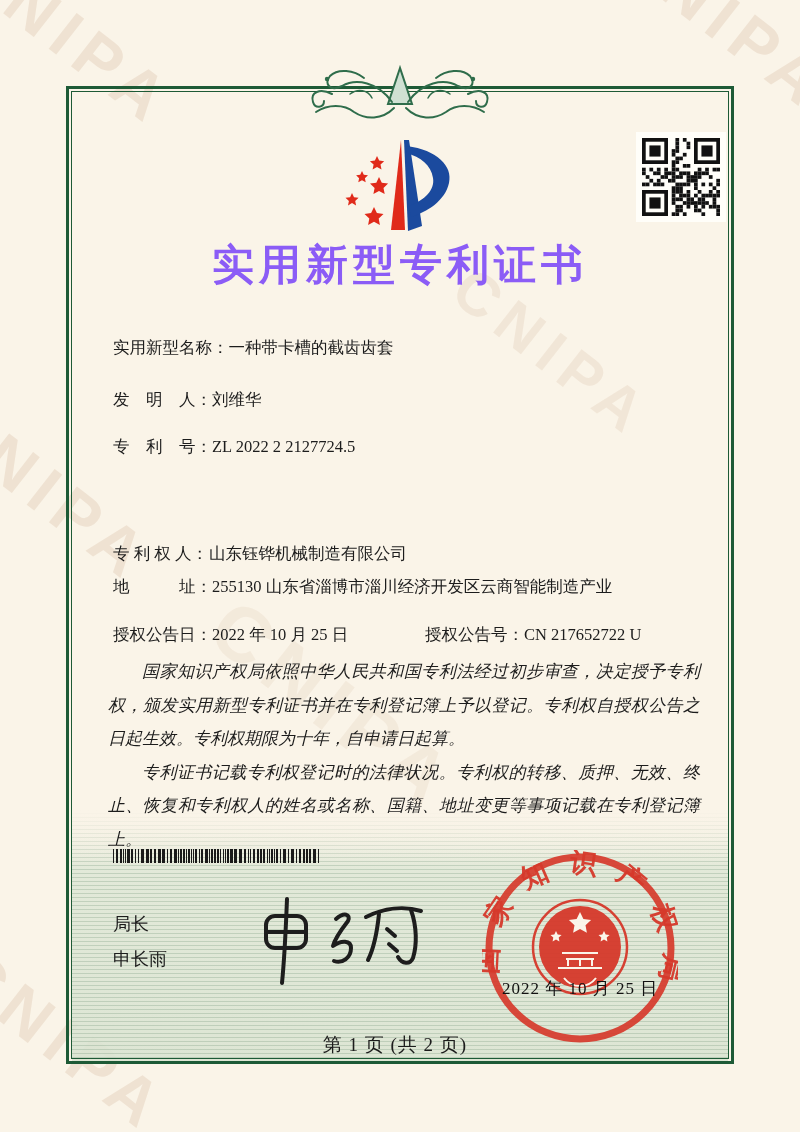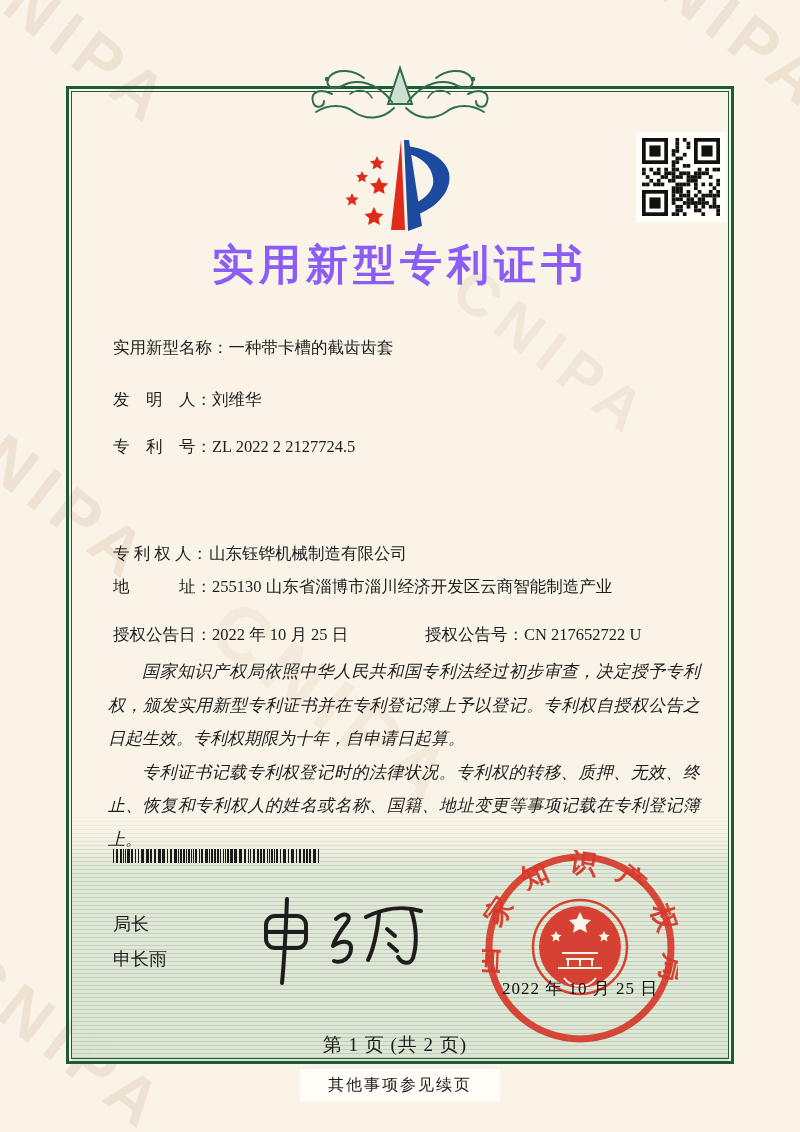--- a/index.html
+++ b/index.html
@@ -436,15 +436,14 @@
         <path d="M80,103 L116,103"></path>
         <path d="M84,109 L112,109 M86,109 L86,116 M98,109 L98,116 M110,109 L110,116"></path>
         <path d="M76,118 L120,118"></path>
         <path d="M82,128 A 20 20 0 0 0 114,128"></path>
       </g>
     </g>
   </svg>
   <div class="seal-date">2022 年 10 月 25 日</div>
 
   <div class="page-num">第 1 页 (共 2 页)</div>
-  <div class="cont-note">其他事项参见续页</div>
 
 </div>
 
 </body></html>

